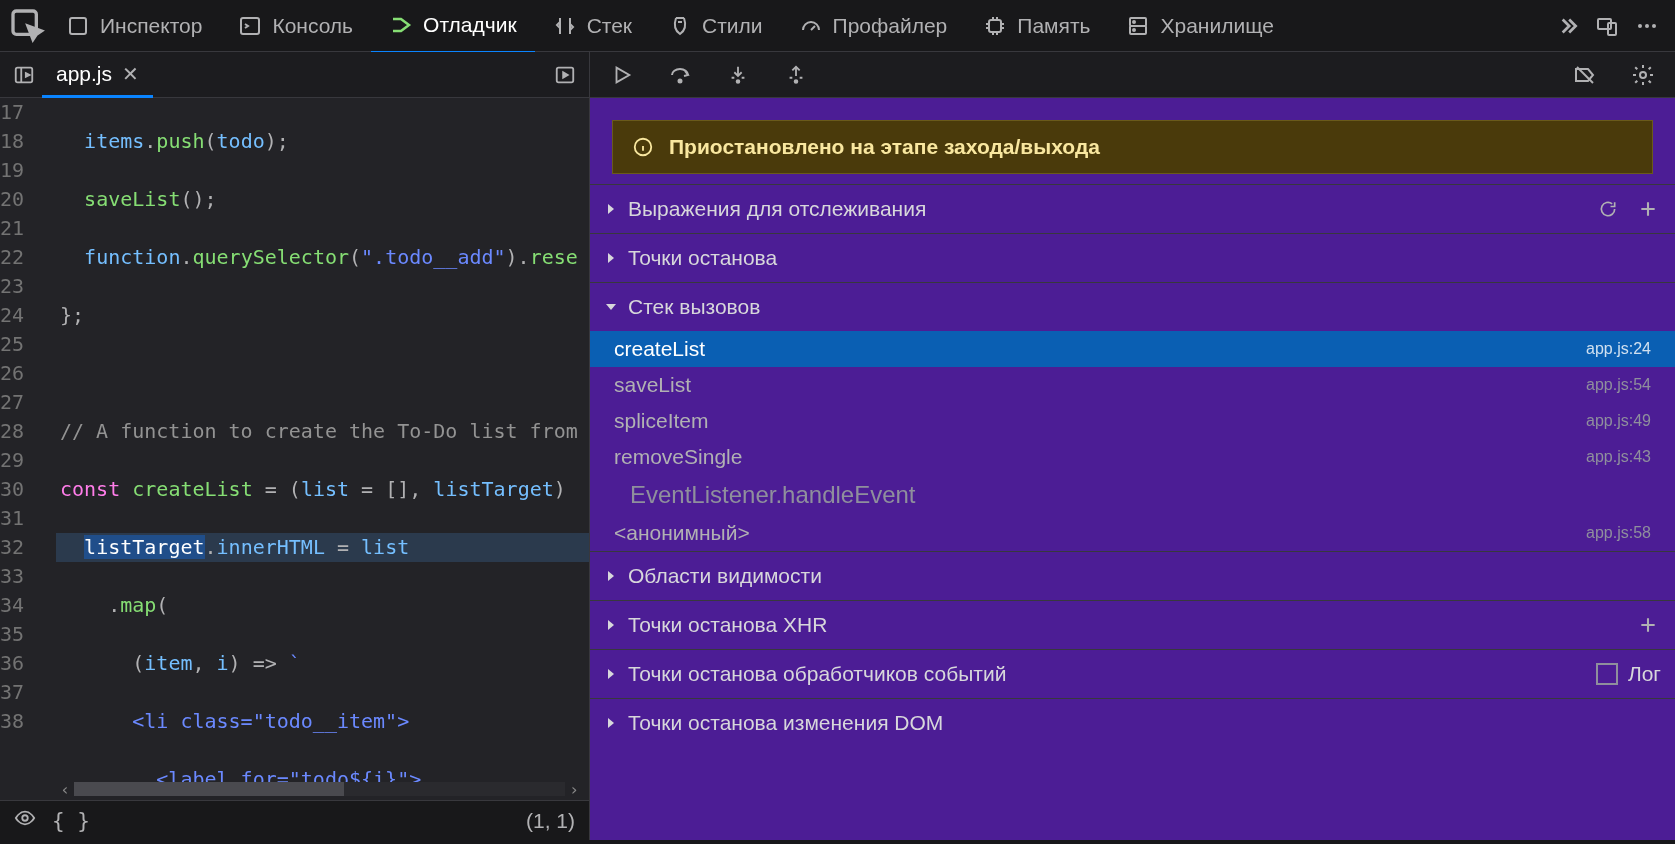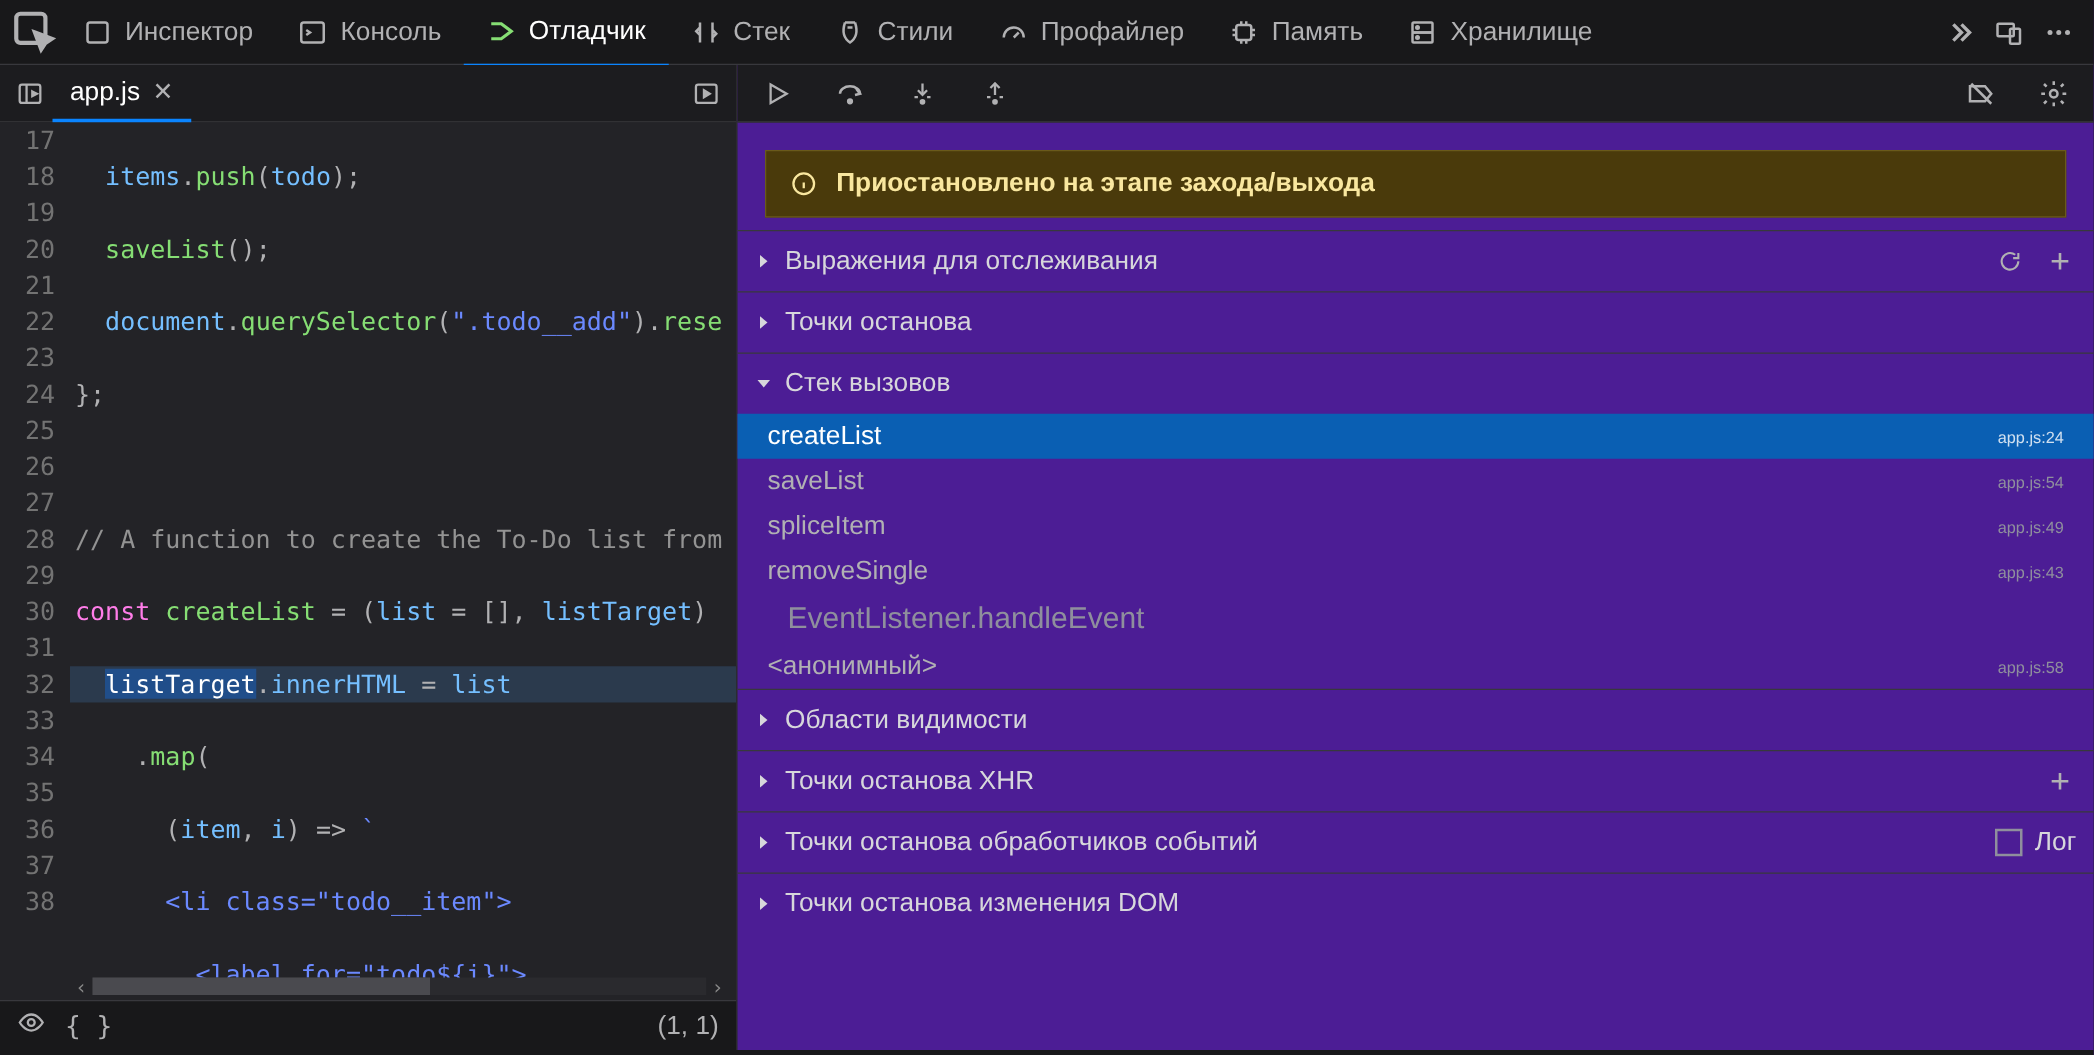--- a/index.html
+++ b/index.html
@@ -96,21 +96,21 @@
   display: flex;
   background: #232327;
   font-family: "Consolas", monospace;
   font-size: 20px;
   line-height: 29px;
   overflow: hidden;
   position: relative;
 }
 .gutter {
   width: 56px;
-  text-align: right;
+  text-align: left;
   padding-right: 12px;
   color: #737373;
   background: #232327;
   user-select: none;
 }
 .gutter-line { height: 29px; }
 .code-lines { flex: 1; white-space: pre; color: #b1b1b3; overflow: hidden; }
 .code-line { height: 29px; padding-left: 4px; }
 .code-line.hl { background: #2b3a4d; }
 .tok-kw { color: #ff7de9; }
@@ -240,21 +240,21 @@
   padding: 0 24px 0 24px;
   cursor: pointer;
 }
 .stack-frame.selected {
   background: #0a5fb3;
   color: #fff;
 }
 .stack-frame .loc {
   margin-left: auto;
   color: #8f8f9d;
-  font-size: 13px;
+  font-size: 16px;
 }
 .stack-frame.selected .loc { color: #d0e0f0; }
 .stack-divider {
   color: #8f8f9d;
   padding: 6px 0 6px 40px;
   font-size: 24px;
 }
 .stack-anon {
   padding-left: 24px;
 }
@@ -412,21 +412,21 @@
         <div class="gutter-line">33</div>
         <div class="gutter-line">34</div>
         <div class="gutter-line">35</div>
         <div class="gutter-line">36</div>
         <div class="gutter-line">37</div>
         <div class="gutter-line">38</div>
       </div>
       <div class="code-lines">
 <div class="code-line">  <span class="tok-var">items</span>.<span class="tok-fn">push</span>(<span class="tok-var">todo</span>);</div>
 <div class="code-line">  <span class="tok-fn">saveList</span>();</div>
-<div class="code-line">  <span class="tok-var">document</span>.<span class="tok-fn">querySelector</span>(<span class="tok-str">".todo__add"</span>).<span class="tok-fn">rese</span></div>
+<div class="code-line">  <span class="tok-var">function</span>.<span class="tok-fn">querySelector</span>(<span class="tok-str">".todo__add"</span>).<span class="tok-fn">rese</span></div>
 <div class="code-line">};</div>
 <div class="code-line"></div>
 <div class="code-line"><span class="tok-comment">// A function to create the To-Do list from</span></div>
 <div class="code-line"><span class="tok-kw">const</span> <span class="tok-fn">createList</span> <span class="tok-punc">=</span> (<span class="tok-var">list</span> = [], <span class="tok-var">listTarget</span>) </div>
 <div class="code-line hl">  <span class="tok-sel">listTarget</span>.<span class="tok-prop">innerHTML</span> = <span class="tok-var">list</span></div>
 <div class="code-line">    .<span class="tok-fn">map</span>(</div>
 <div class="code-line">      (<span class="tok-var">item</span>, <span class="tok-var">i</span>) <span class="tok-punc">=&gt;</span> <span class="tok-str">`</span></div>
 <div class="code-line"><span class="tok-str">      &lt;li class="todo__item"&gt;</span></div>
 <div class="code-line"><span class="tok-str">        &lt;label for="todo${i}"&gt;</span></div>
 

